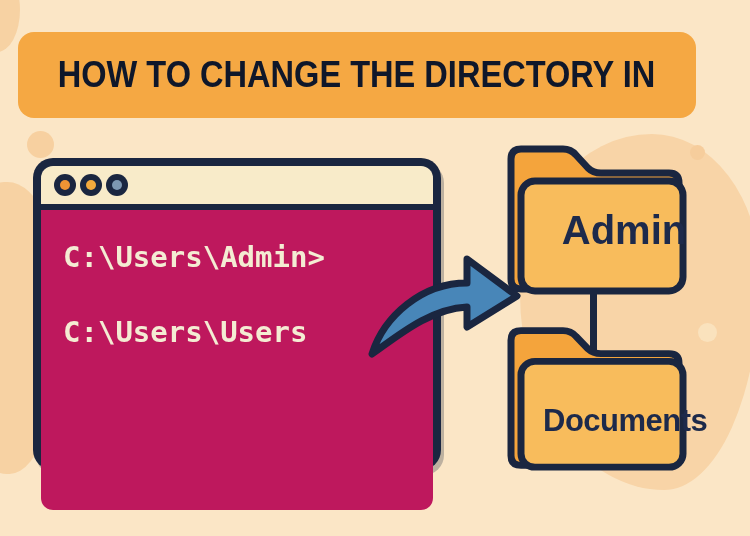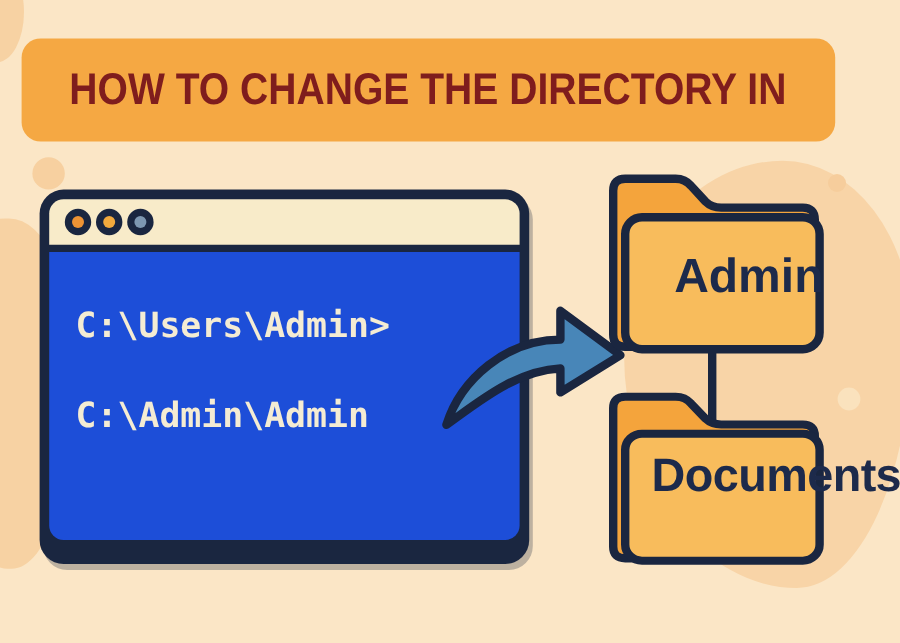--- a/index.html
+++ b/index.html
@@ -33,21 +33,21 @@
   .dot-on-blob{left:698px;top:323px;width:19px;height:19px;background:#FAE2BD;z-index:1;}
 
   
   .banner{
     position:absolute;left:18px;top:32px;width:678px;height:86px;
     background:#F5A843;border-radius:16px;
     display:flex;flex-direction:column;justify-content:center;align-items:center;
     z-index:2;
   }
   .banner-line{
-    color:#7f1d1d;font-weight:700;font-size:37px;line-height:40px;
+    color:#0f172a;font-weight:700;font-size:37px;line-height:40px;
     letter-spacing:0px;white-space:nowrap;
   }
   .banner-line > span{display:inline-block;transform:scaleX(0.88);transform-origin:center;}
 
   
   .terminal{
     position:absolute;left:33px;top:158px;width:408px;height:312px;
     background:#1A2640;border-radius:20px;
     padding:8px;box-sizing:border-box;
     box-shadow:3px 5px 0 rgba(27,38,62,.28);
@@ -59,23 +59,23 @@
   }
   .wdot{
     width:22px;height:22px;border-radius:50%;background:#1A2640;
     display:flex;align-items:center;justify-content:center;
   }
   .wdot::after{content:"";width:10px;height:10px;border-radius:50%;display:block;}
   .wdot.d1::after{background:#EE9334;}
   .wdot.d2::after{background:#F2A93D;}
   .wdot.d3::after{background:#7D97B1;}
   .term-body{
-    height:240px;margin-top:6px;background:#1d4ed8;
+    height:300px;margin-top:6px;background:#be185d;
     border-radius:0 0 12px 12px;
-    padding:40px 0 0 22px;box-sizing:border-box;
+    padding:26px 0 0 22px;box-sizing:border-box;
     overflow:hidden;
   }
   .tline{
     font-family:"DejaVu Sans Mono", monospace;
     font-weight:700;font-size:29px;
     color:#F4ECD3;height:43px;line-height:43px;white-space:pre;
   }
   .tline.blank{height:32px;}
 
   
@@ -88,21 +88,21 @@
   }
   .folder{position:absolute;width:190px;z-index:4;}
   .folder-admin{left:501px;top:139px;height:158px;}
   .folder-docs{left:501px;top:321px;height:152px;}
   .folder svg{position:absolute;left:0;top:0;width:100%;height:100%;}
   .folder-label{
     position:absolute;left:20px;width:162px;text-align:center;
     color:#1D2A4B;font-weight:700;margin-left:22px;
   }
   .folder-admin .folder-label{top:71px;font-size:40px;line-height:40px;}
-  .folder-docs .folder-label{top:60px;font-size:39px;line-height:32px;letter-spacing:-0.5px;}
+  .folder-docs .folder-label{top:84px;font-size:31px;line-height:32px;letter-spacing:-0.5px;}
 </style>
 </head>
 <body>
 
 <div class="page">
 
   <div class="blob blob-topleft"></div>
   <div class="blob blob-left"></div>
   <div class="blob blob-right"></div>
   <div class="dot-deco dot-topleft"></div>
@@ -115,21 +115,21 @@
 
   <div class="terminal">
     <div class="titlebar">
       <span class="wdot d1"></span>
       <span class="wdot d2"></span>
       <span class="wdot d3"></span>
     </div>
     <div class="term-body">
       <div class="tline">C:\Users\Admin&gt;</div>
       <div class="tline blank"></div>
-      <div class="tline">C:\Admin\Admin</div>
+      <div class="tline">C:\Users\Users</div>
     </div>
   </div>
 
   <svg class="arrow-svg" width="170" height="120" viewBox="0 0 170 120">
     <path d="M 14 109 C 26 71 64 38 109 38 L 109 14 L 159 51 L 109 82 L 109 62 C 72 64 42 89 14 109 Z" fill="#4886B8" stroke="#1A2640" stroke-width="7" stroke-linejoin="round"></path>
   </svg>
 
   <div class="connector"></div>
 
   <div class="folder folder-admin">

